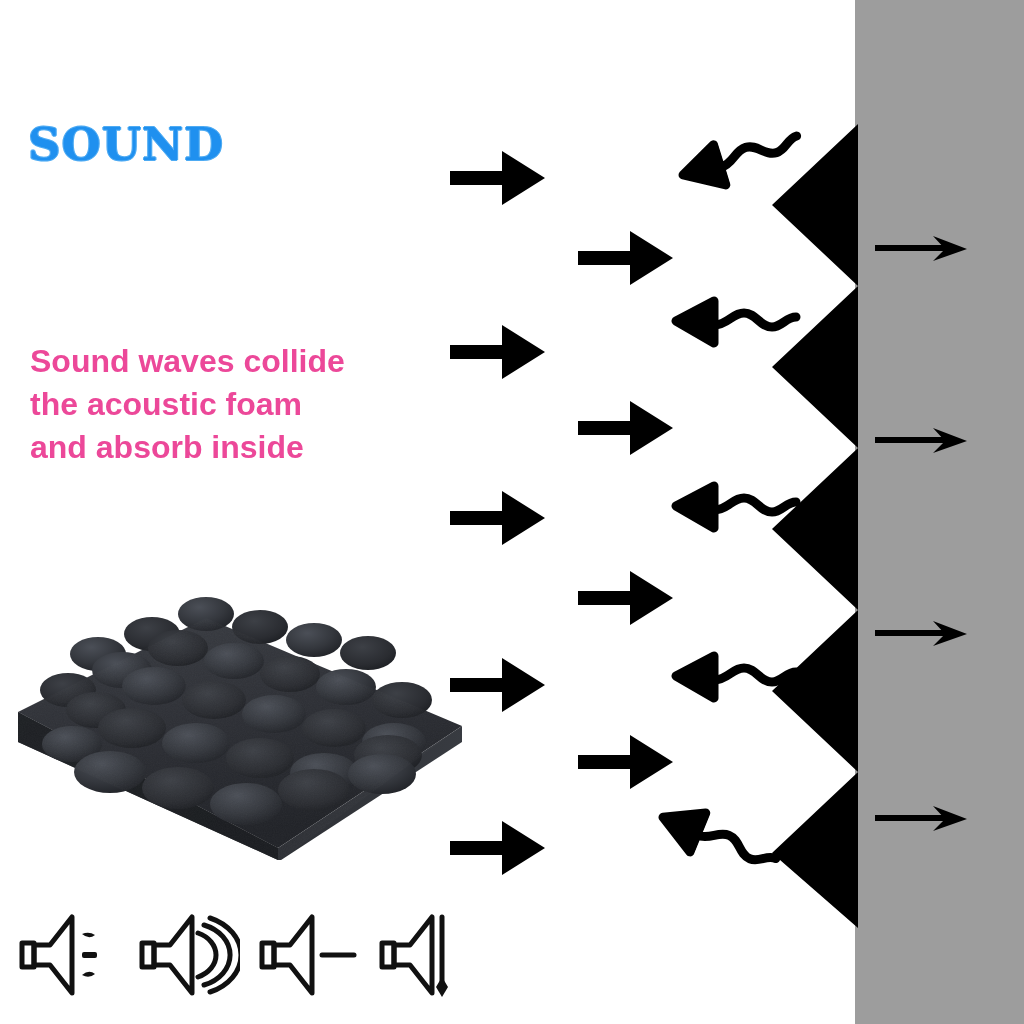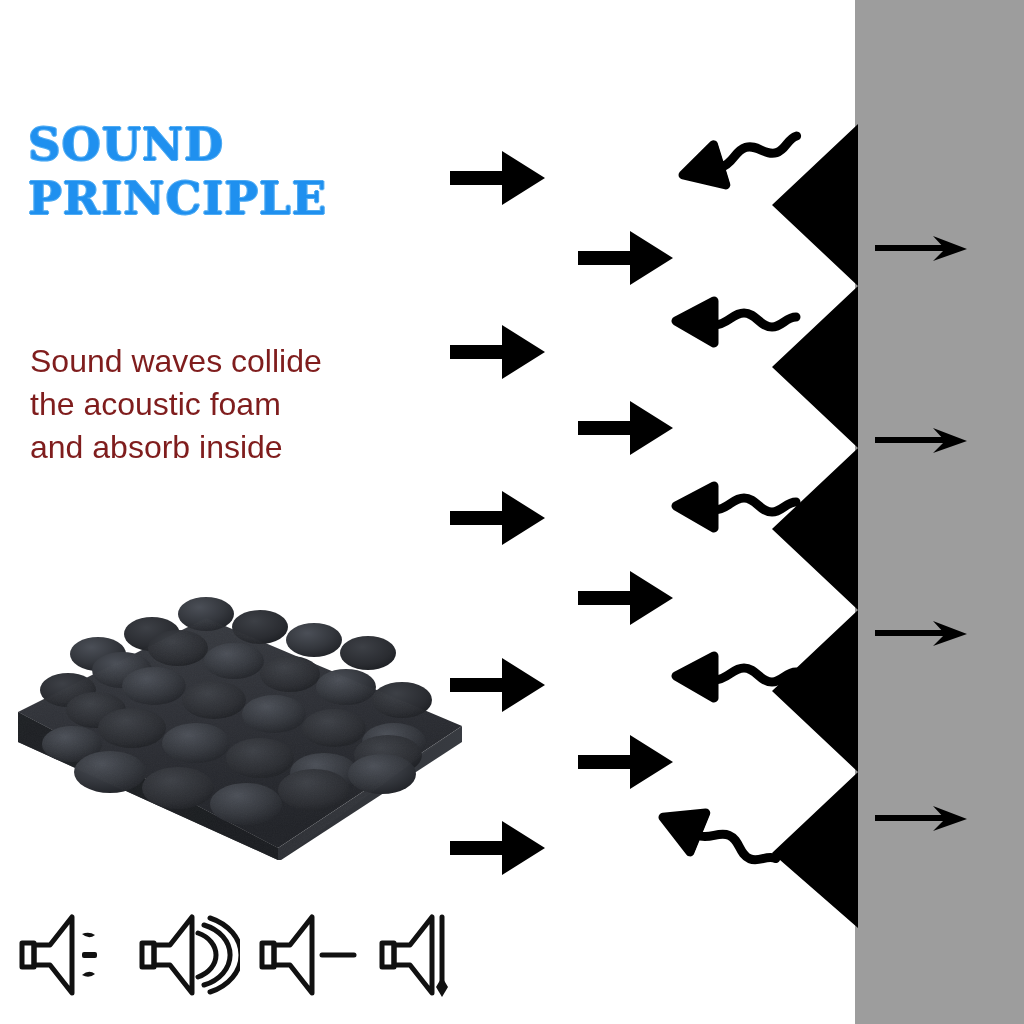--- a/index.html
+++ b/index.html
@@ -48,22 +48,22 @@
   .headline span{display:block;white-space:nowrap;}
 
   .subtext{
     position:absolute;
     left:30px;
     top:340px;
     width:400px;
     font-family:"Liberation Sans", sans-serif;
     font-size:32px;
     line-height:43px;
-    color:#7f1d1d;
-    font-weight:400;
+    color:#ec4899;
+    font-weight:700;
   }
   .subtext span{display:block;}
 
   
   .foam-photo{
     position:absolute;
     left:10px;
     top:530px;
     width:460px;
     height:330px;
@@ -99,21 +99,20 @@
 </style>
 </head>
 <body>
 
 <div id="stage">
 
   <div class="wall"></div>
 
   <div class="headline">
     <span>SOUND</span>
-    <span>PRINCIPLE</span>
   </div>
 
   <div class="subtext">
     <span>Sound waves collide</span>
     <span>the acoustic foam</span>
     <span>and absorb inside</span>
   </div>
 
   <svg class="foam-photo" viewBox="0 0 460 330">
     <defs>

